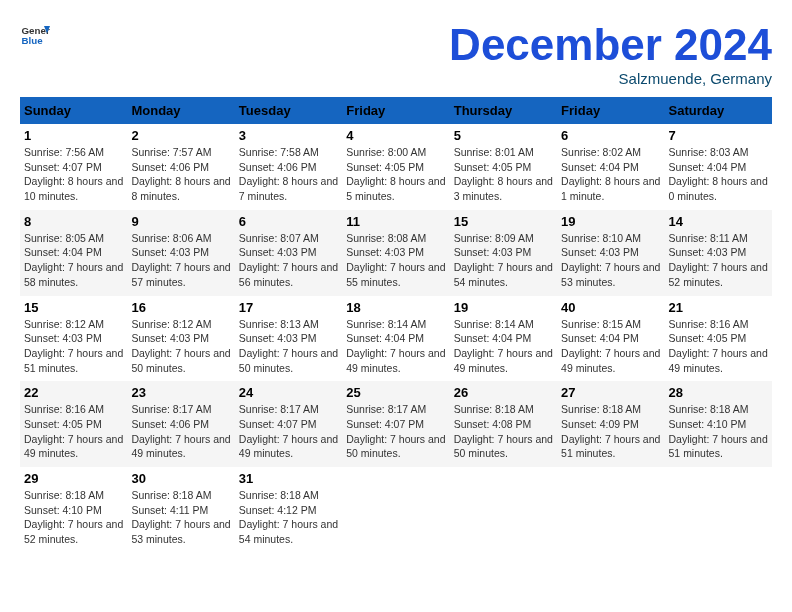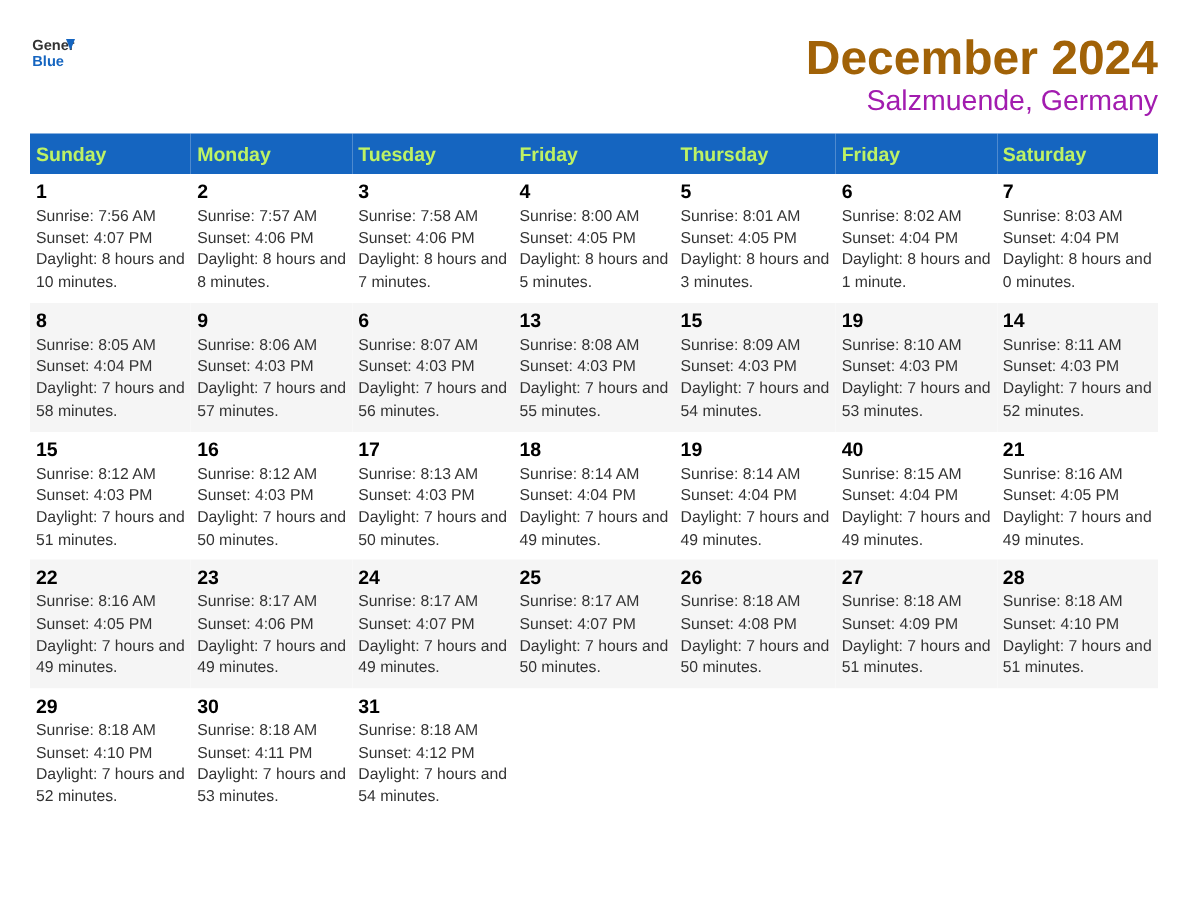--- a/index.html
+++ b/index.html
@@ -20,36 +20,36 @@
       display: flex;
       align-items: center;
       gap: 4px;
     }
     .logo-icon {
       width: 30px;
       height: 30px;
     }
     .title-section { text-align: right; }
     .month-title {
-      font-size: 32px;
+      font-size: 44px;
       font-weight: bold;
-      color: #a16207;
+      color: #1d4ed8;
     }
     .location {
-      font-size: 19px;
-      color: #a21caf;
+      font-size: 15px;
+      color: #0c4a6e;
     }
     table {
       width: 100%;
       border-collapse: collapse;
       font-size: 11px;
     }
     thead th {
       background: #1565C0;
-      color: #bef264;
+      color: #000000;
       padding: 6px 4px;
       text-align: left;
       font-size: 13px;
       font-weight: bold;
     }
     tbody tr {
       vertical-align: top;
     }
     tbody tr:nth-child(odd) {
       background: #fff;
@@ -141,21 +141,21 @@
         </td>
         <td>
           <span class="day-num">9</span>
           <div class="day-info">Sunrise: 8:06 AM<br>Sunset: 4:03 PM<br>Daylight: 7 hours and 57 minutes.</div>
         </td>
         <td>
           <span class="day-num">6</span>
           <div class="day-info">Sunrise: 8:07 AM<br>Sunset: 4:03 PM<br>Daylight: 7 hours and 56 minutes.</div>
         </td>
         <td>
-          <span class="day-num">13</span>
+          <span class="day-num">11</span>
           <div class="day-info">Sunrise: 8:08 AM<br>Sunset: 4:03 PM<br>Daylight: 7 hours and 55 minutes.</div>
         </td>
         <td>
           <span class="day-num">15</span>
           <div class="day-info">Sunrise: 8:09 AM<br>Sunset: 4:03 PM<br>Daylight: 7 hours and 54 minutes.</div>
         </td>
         <td>
           <span class="day-num">19</span>
           <div class="day-info">Sunrise: 8:10 AM<br>Sunset: 4:03 PM<br>Daylight: 7 hours and 53 minutes.</div>
         </td>

